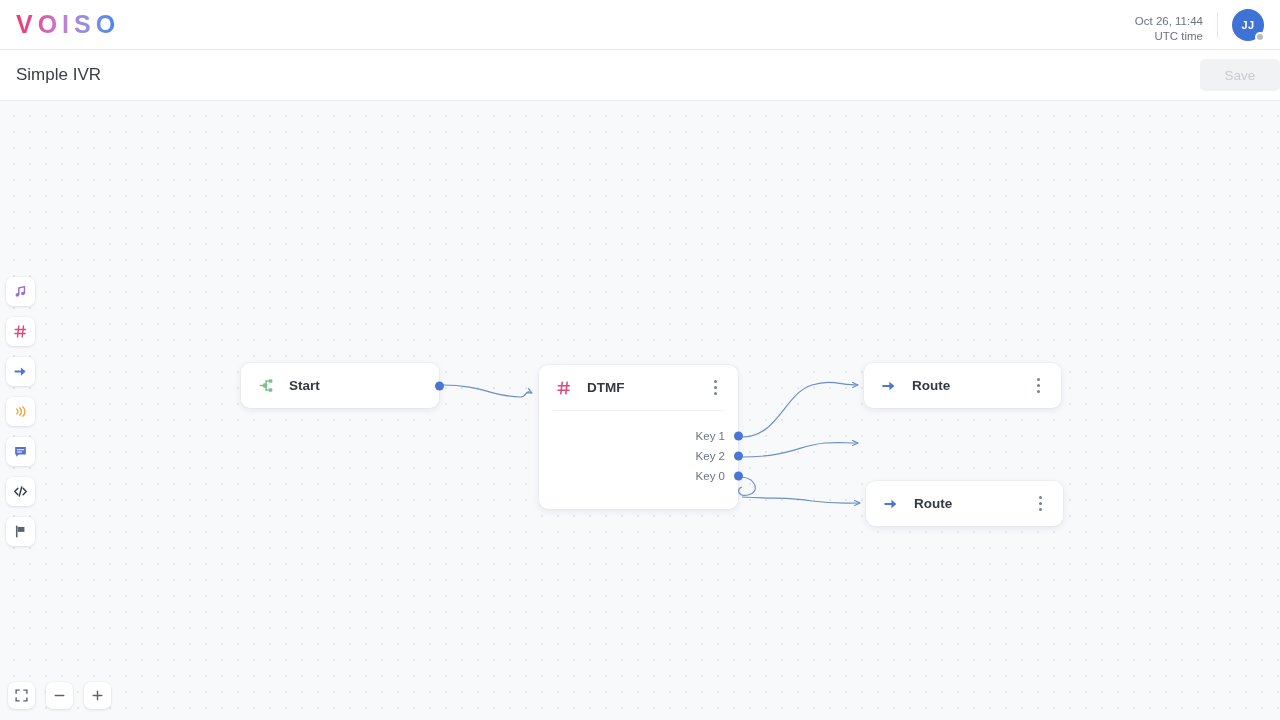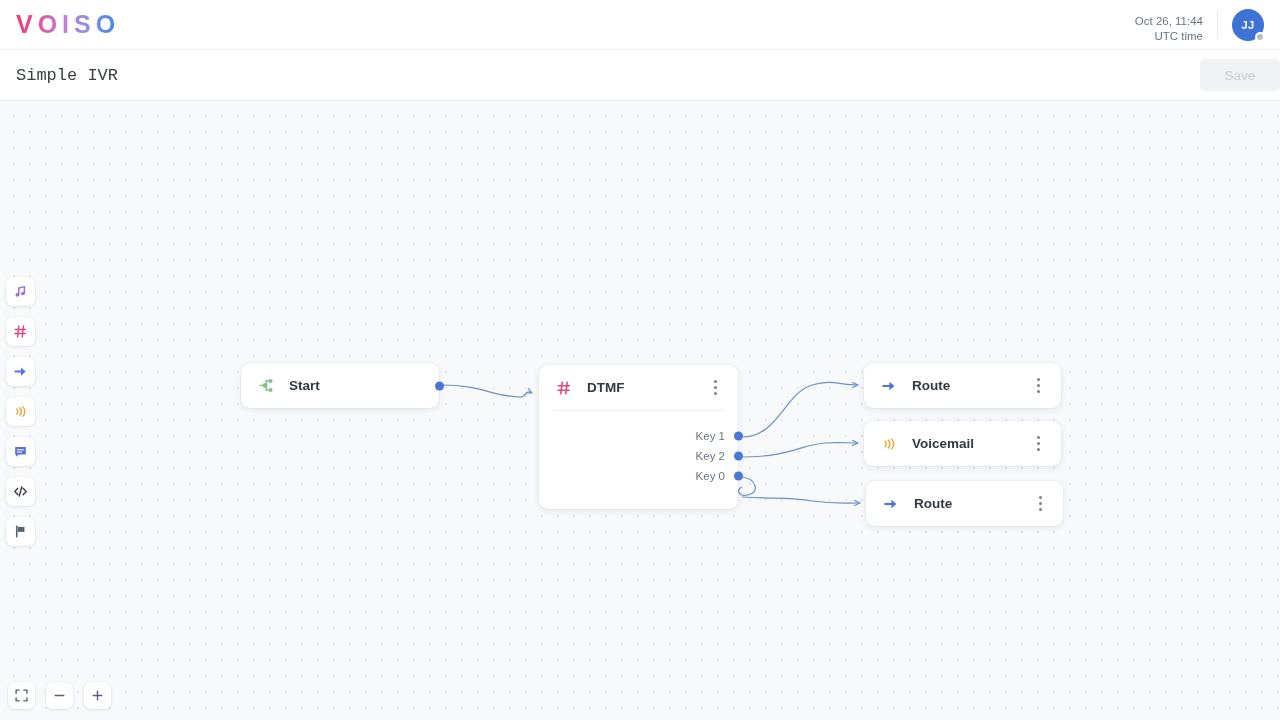--- a/index.html
+++ b/index.html
@@ -51,21 +51,21 @@
 
   
   .titlebar {
     position: absolute; top: 50px; left: 0;
     width: 1280px; height: 51px;
     background: #ffffff;
     border-bottom: 1px solid #ececf0;
     display: flex; align-items: center;
     z-index: 30;
   }
-  .flow-title { margin-left: 16px; font-size: 17px; color: #3c4043; font-family: Liberation Mono, monospace; }
+  .flow-title { margin-left: 16px; font-size: 17px; color: #3c4043; }
   .save-btn {
     margin-left: auto; 
     width: 80px; height: 32px; border-radius: 5px;
     background: #f1f2f4; color: #c9cbd0;
     border: none; font-size: 13.5px;
     font-family: "Liberation Sans", sans-serif;
     display: flex; align-items: center; justify-content: center;
   }
 
   
@@ -353,39 +353,20 @@
         </span>
         <span class="node-title">Route</span>
         <span class="kebab">
           <i></i>
             <i></i>
             <i></i>
         </span>
       </div>
     </div>
 
-    <div class="node" style="left:864px; top:320px; width:197px; height:45px;">
-      <div class="node-head">
-        <span class="node-ico">
-          <svg width="16" height="16" viewBox="0 0 16 16">
-            <g fill="none" stroke="#f0a63c" stroke-width="1.5" stroke-linecap="round">
-              <path d="M4 5.4 C5.6 6.6 5.6 9.4 4 10.6"></path>
-              <path d="M7.2 4.1 C9.5 5.9 9.5 10.1 7.2 11.9"></path>
-              <path d="M10.4 3 C13.4 5.3 13.4 10.7 10.4 13"></path>
-            </g>
-          </svg>
-        </span>
-        <span class="node-title">Voicemail</span>
-        <span class="kebab">
-          <i></i>
-            <i></i>
-            <i></i>
-        </span>
-      </div>
-    </div>
 
     <div class="node" style="left:866px; top:380px; width:197px; height:45px;">
       <div class="node-head">
         <span class="node-ico">
           <svg width="16" height="16" viewBox="0 0 16 16">
             <path d="M2.2 8h8.4" stroke="#4a76d6" stroke-width="2" stroke-linecap="round"></path>
             <path d="M8.4 3.8 L13.4 8 L8.4 12.2 Z" fill="#4a76d6"></path>
           </svg>
         </span>
         <span class="node-title">Route</span>

